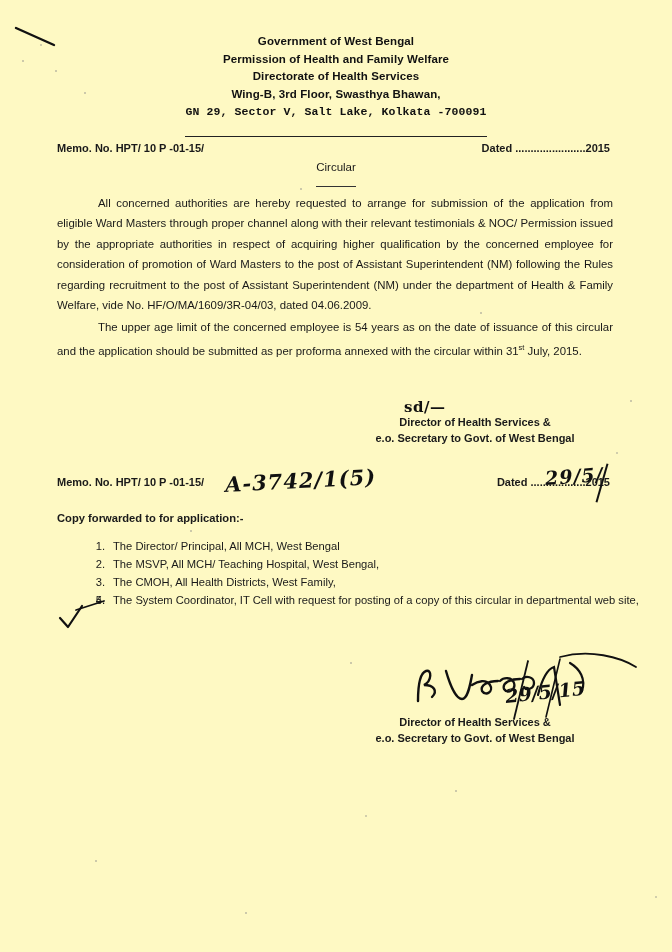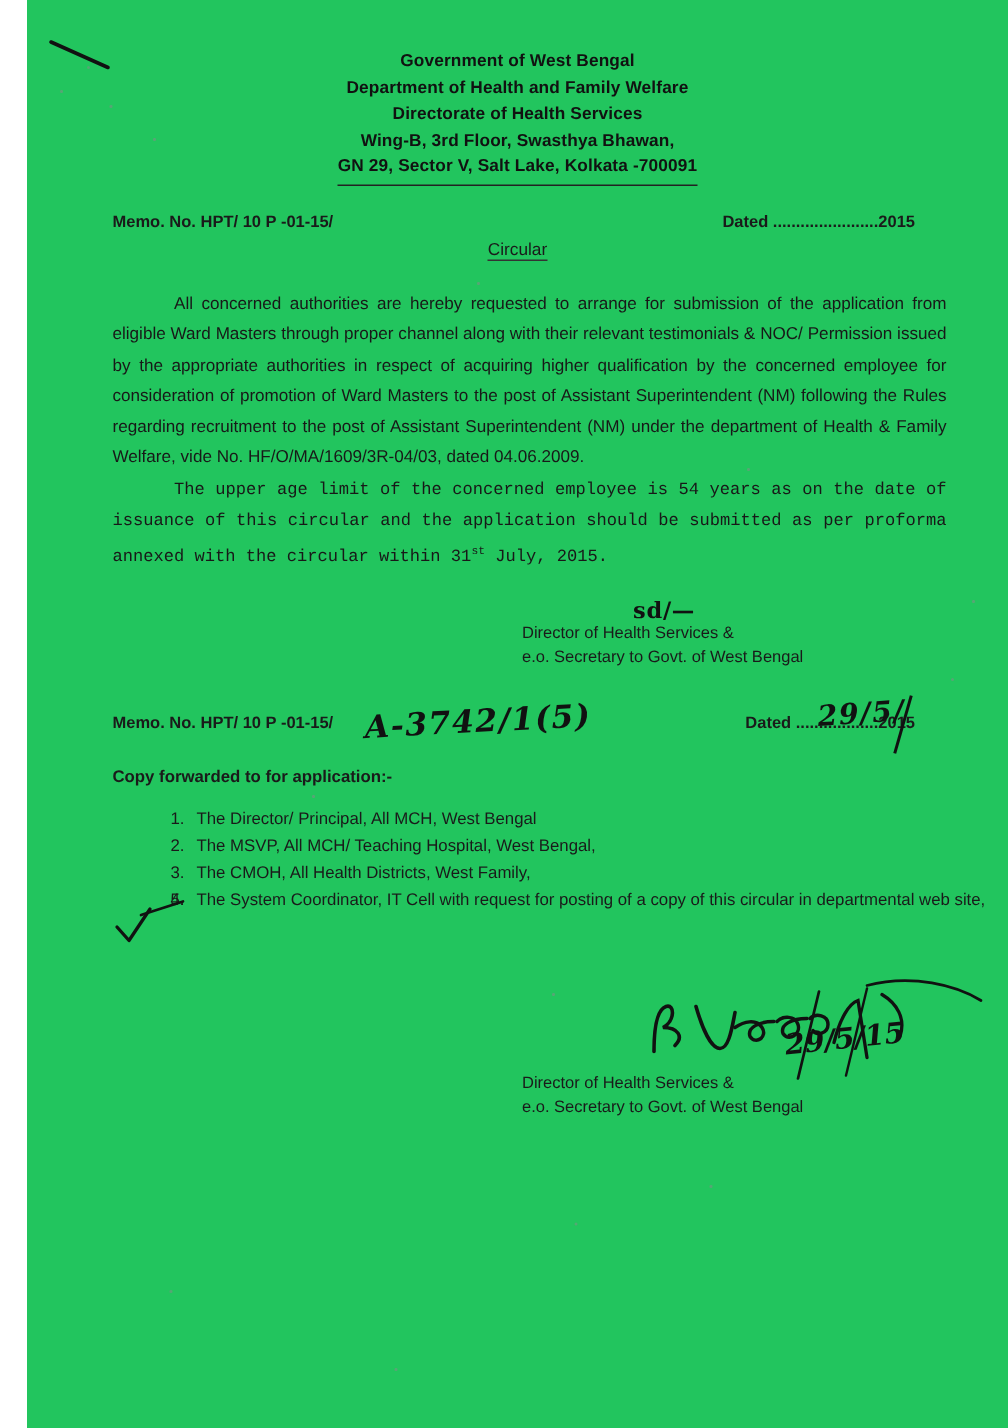--- a/index.html
+++ b/index.html
@@ -12,22 +12,21 @@
     height: 952px;
     position: relative;
     overflow: hidden;
     font-family: "Liberation Sans", sans-serif;
     color: #1a1a1a;
     -webkit-font-smoothing: antialiased;
   }
   .page {
     position: absolute;
     inset: 0;
-    background: #22c55e;
-    margin-left: 18px;
+    background: #fef9c3;
   }
   
   .speck {
     position: absolute;
     background: #8a8a8a;
     border-radius: 50%;
     opacity: .5;
   }
   
   .letterhead {
@@ -40,22 +39,23 @@
   .letterhead div {
     font-weight: bold;
     font-size: 11.5px;
     line-height: 17.6px;
     letter-spacing: .1px;
     color: #111;
   }
   .letterhead .addr-underline {
     display: inline-block;
     border-bottom: 1.3px solid #222;
-    padding-bottom: 4px;
+    padding-bottom: 16px;
     line-height: 16px;
+    font-family: Liberation Mono, monospace;
   }
   
   .memo-row {
     position: absolute;
     left: 57px;
     right: 59px;
     display: flex;
     justify-content: space-between;
     align-items: flex-end;
     font-weight: bold;
@@ -104,45 +104,46 @@
   .circular-title {
     position: absolute;
     top: 161px;
     left: 0;
     right: 0;
     text-align: center;
     font-size: 11.5px;
   }
   .circular-title span {
     border-bottom: 1.1px solid #333;
-    padding-bottom: 0;
+    padding-bottom: 13px;
   }
   
   .body-block {
     position: absolute;
     left: 57px;
     width: 556px;
     top: 193px;
     font-size: 11.4px;
     line-height: 20.4px;
     text-align: justify;
     text-justify: inter-word;
     color: #181818;
   }
   .body-block p {
     margin: 0 0 0 0;
     text-indent: 41px;
   }
-  .body-block p + p { margin-top: 2px; font-family: Liberation Mono, monospace; }
+  .body-block p + p { margin-top: 2px; }
   .body-block sup { font-size: 7.5px; vertical-align: super; }
 
   
   .sig-block {
     position: absolute;
-    font-weight: normal;
+    text-align: center;
+    font-weight: bold;
     font-size: 11px;
     line-height: 16px;
   }
   .sig-block.one { top: 414px; left: 330px; width: 290px; }
   .sig-block.two { top: 714px; left: 330px; width: 290px; }
 
   .sd-mark {
     position: absolute;
     top: 398px;
     left: 404px;
@@ -208,21 +209,21 @@
 <div class="page">
 
   <div class="corner-stroke">
     <svg width="44" height="22" viewBox="0 0 44 22">
       <line x1="2" y1="2" x2="40" y2="19" stroke="#111" stroke-width="2.4" stroke-linecap="round"></line>
     </svg>
   </div>
 
   <div class="letterhead">
     <div>Government of West Bengal</div>
-    <div>Department of Health and Family Welfare</div>
+    <div>Permission of Health and Family Welfare</div>
     <div>Directorate of Health Services</div>
     <div>Wing-B, 3rd Floor, Swasthya Bhawan,</div>
     <div><span class="addr-underline">GN 29, Sector V, Salt Lake, Kolkata -700091</span></div>
   </div>
 
   <div class="memo-row first">
     <span class="memo-left">Memo. No. HPT/ 10 P -01-15/</span>
     <span class="memo-right">Dated .......................2015</span>
   </div>
 

